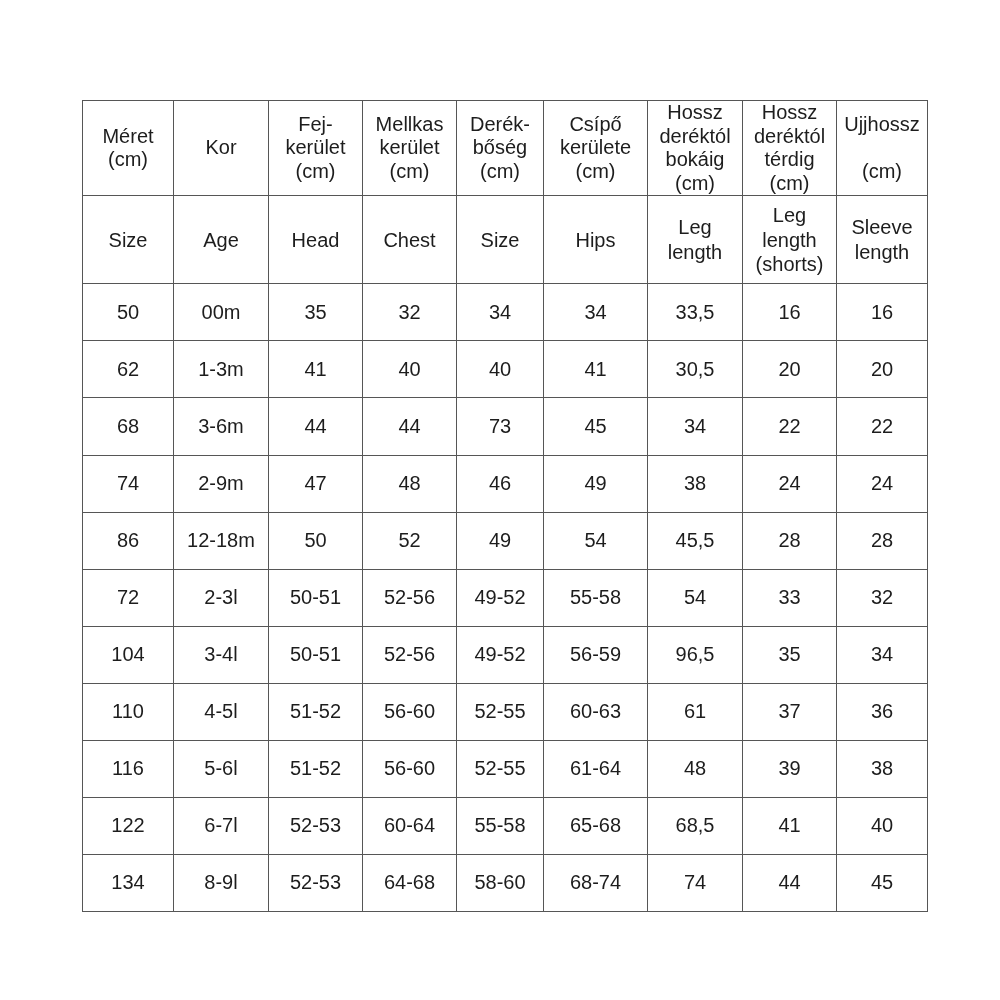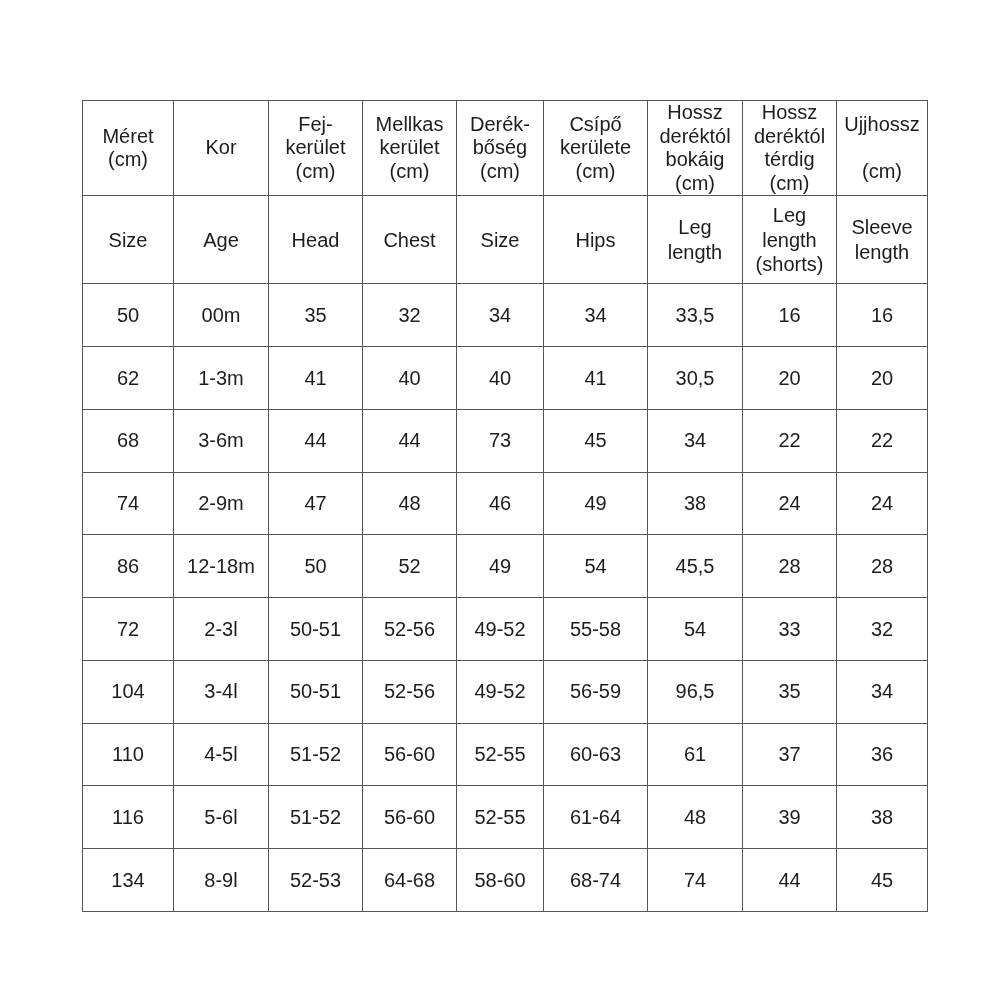--- a/index.html
+++ b/index.html
@@ -210,20 +210,31 @@
             <td>5-6l</td>
             <td>51-52</td>
             <td>56-60</td>
             <td>52-55</td>
             <td>61-64</td>
             <td>48</td>
             <td>39</td>
             <td>38</td>
           </tr>
           <tr>
+            <td>122</td>
+            <td>6-7l</td>
+            <td>52-53</td>
+            <td>60-64</td>
+            <td>55-58</td>
+            <td>65-68</td>
+            <td>68,5</td>
+            <td>41</td>
+            <td>40</td>
+          </tr>
+          <tr>
             <td>134</td>
             <td>8-9l</td>
             <td>52-53</td>
             <td>64-68</td>
             <td>58-60</td>
             <td>68-74</td>
             <td>74</td>
             <td>44</td>
             <td>45</td>
           </tr>

